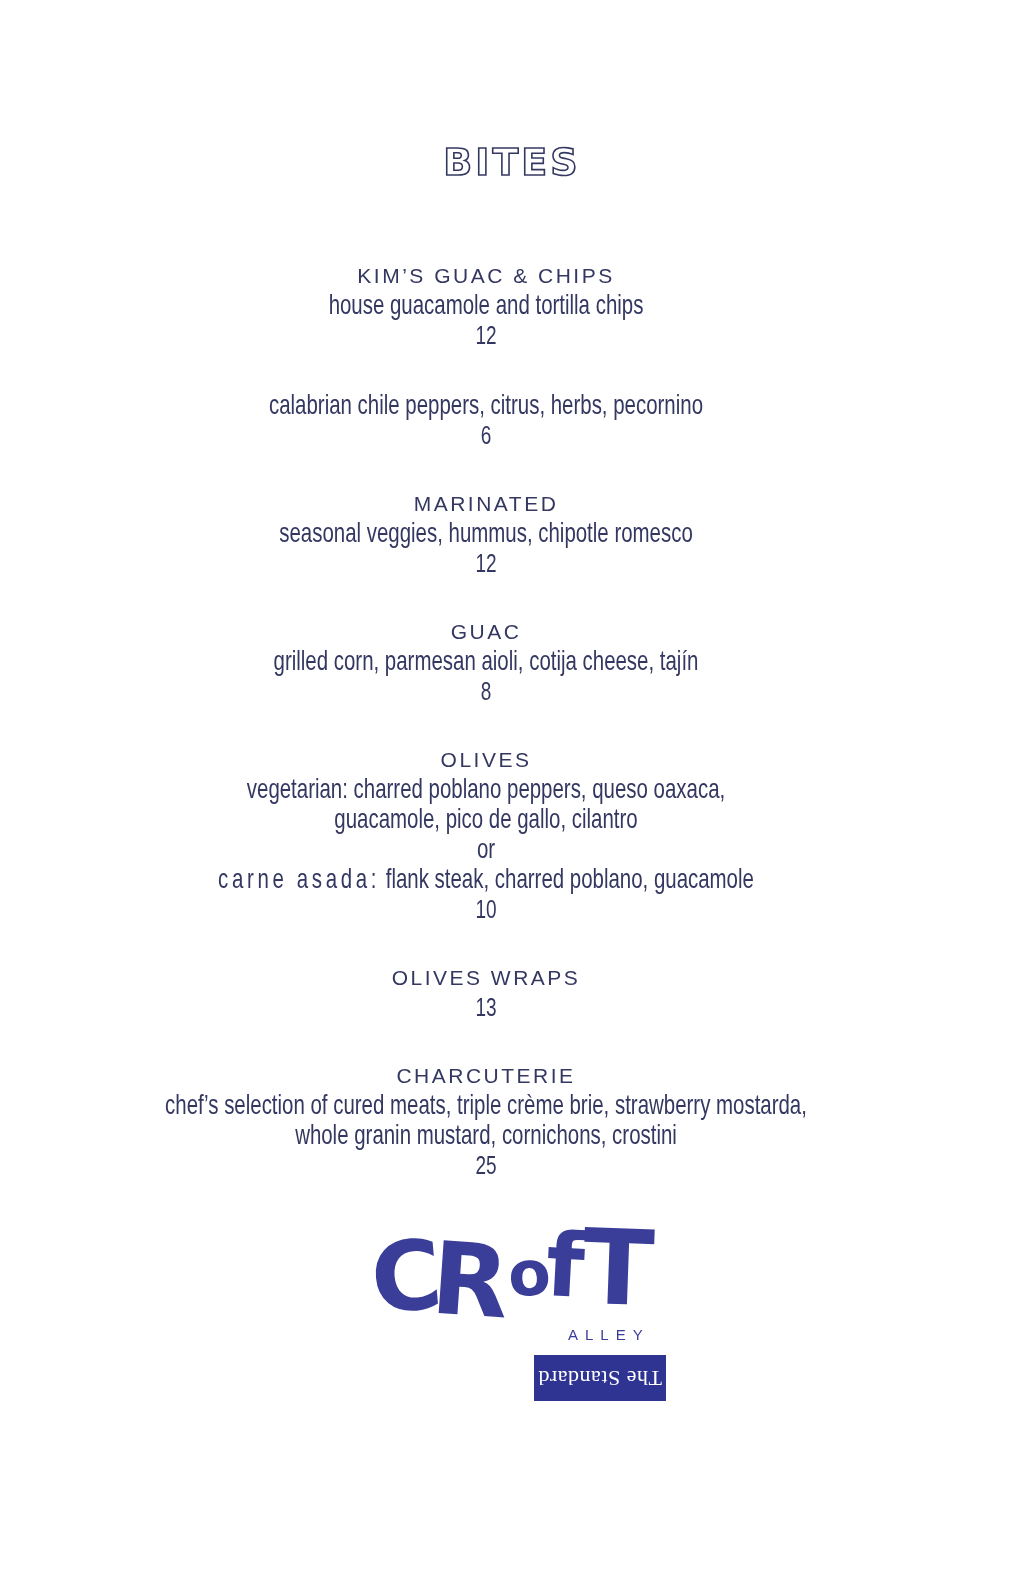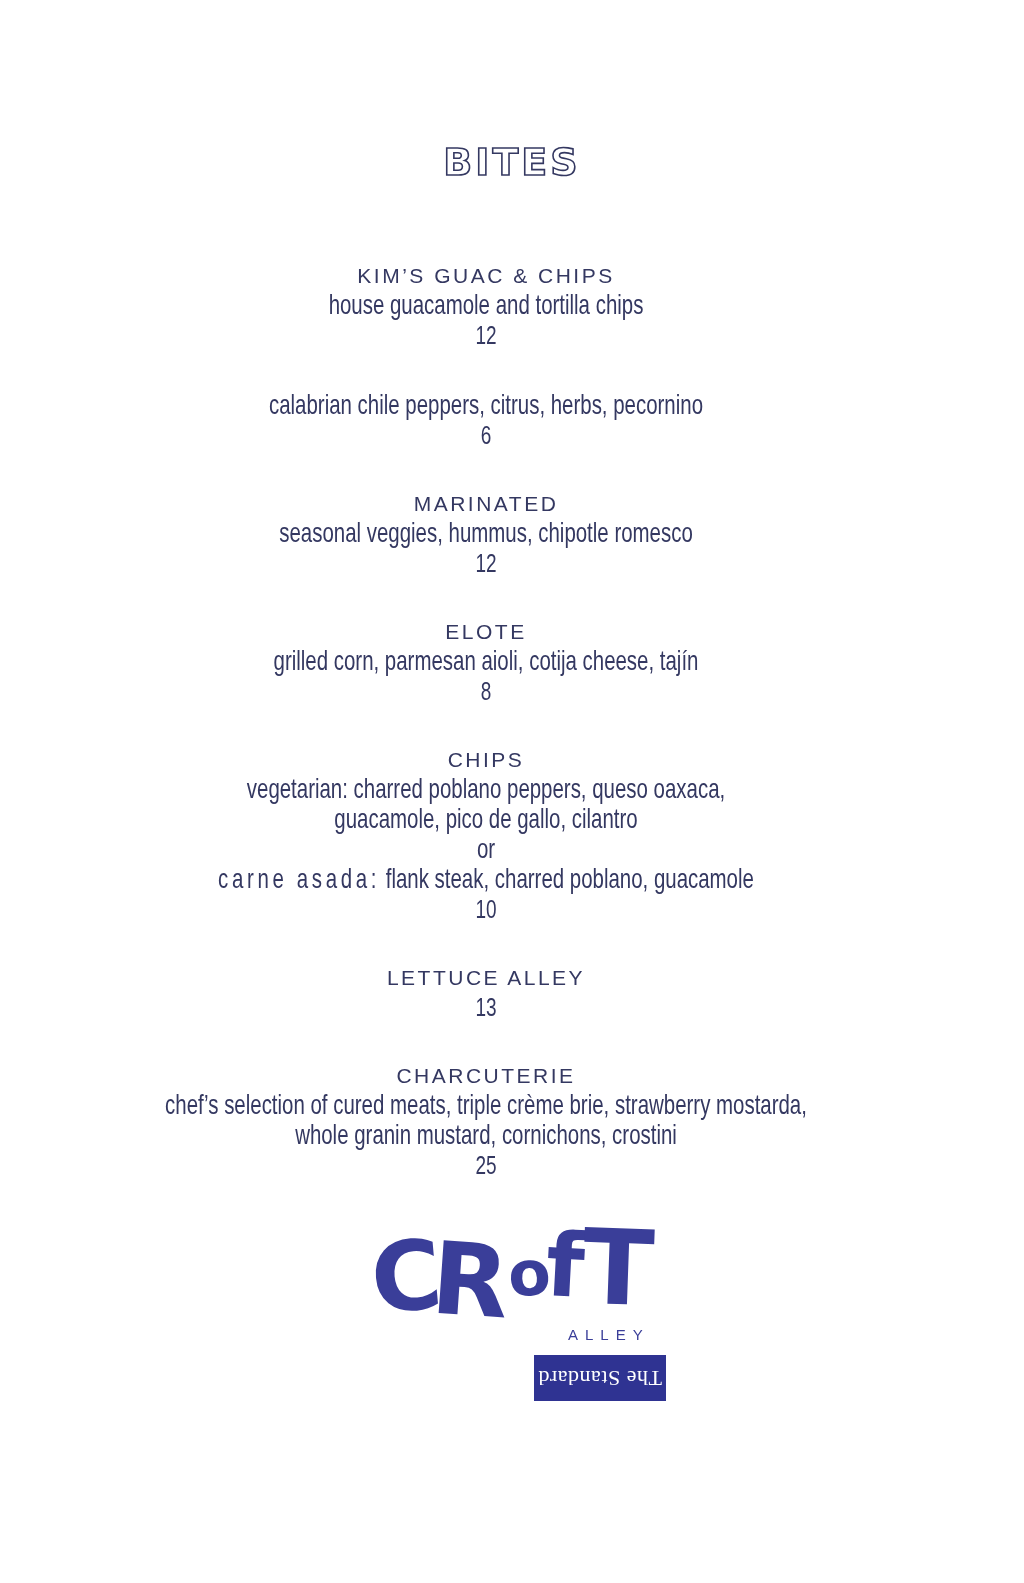--- a/index.html
+++ b/index.html
@@ -140,40 +140,40 @@
 
   <section class="item">
     <h3 class="item-name">MARINATED</h3>
     <div class="item-desc">
           <div class="cond"><span>seasonal veggies, hummus, chipotle romesco</span></div>
         </div>
     <div class="item-price cond">12</div>
   </section>
 
   <section class="item">
-    <h3 class="item-name">ELOTE</h3>
+    <h3 class="item-name">GUAC</h3>
     <div class="item-desc">
           <div class="cond"><span>grilled corn, parmesan aioli, cotija cheese, tajín</span></div>
         </div>
     <div class="item-price cond">8</div>
   </section>
 
   <section class="item">
-    <h3 class="item-name">CHIPS</h3>
+    <h3 class="item-name">OLIVES</h3>
     <div class="item-desc">
           <div class="cond"><span>vegetarian: charred poblano peppers, queso oaxaca,</span></div>
           <div class="cond"><span>guacamole, pico de gallo, cilantro</span></div>
           <div class="cond"><span>or</span></div>
           <div class="cond"><span class="spaced">carne asada:</span><span> flank steak, charred poblano, guacamole</span></div>
         </div>
     <div class="item-price cond">10</div>
   </section>
 
   <section class="item">
-    <h3 class="item-name">LETTUCE ALLEY</h3>
+    <h3 class="item-name">OLIVES WRAPS</h3>
     <div class="item-price cond">13</div>
   </section>
 
   <section class="item">
     <h3 class="item-name">CHARCUTERIE</h3>
     <div class="item-desc">
           <div class="cond"><span>chef’s selection of cured meats, triple crème brie, strawberry mostarda,</span></div>
           <div class="cond"><span>whole granin mustard, cornichons, crostini</span></div>
         </div>
     <div class="item-price cond">25</div>

